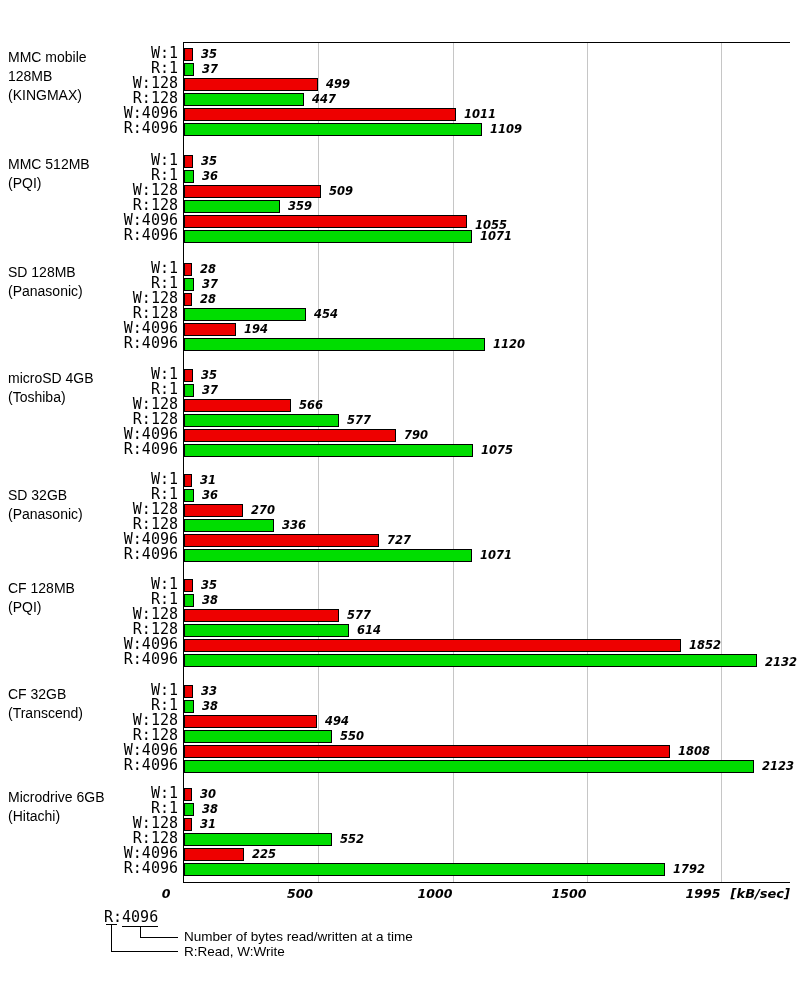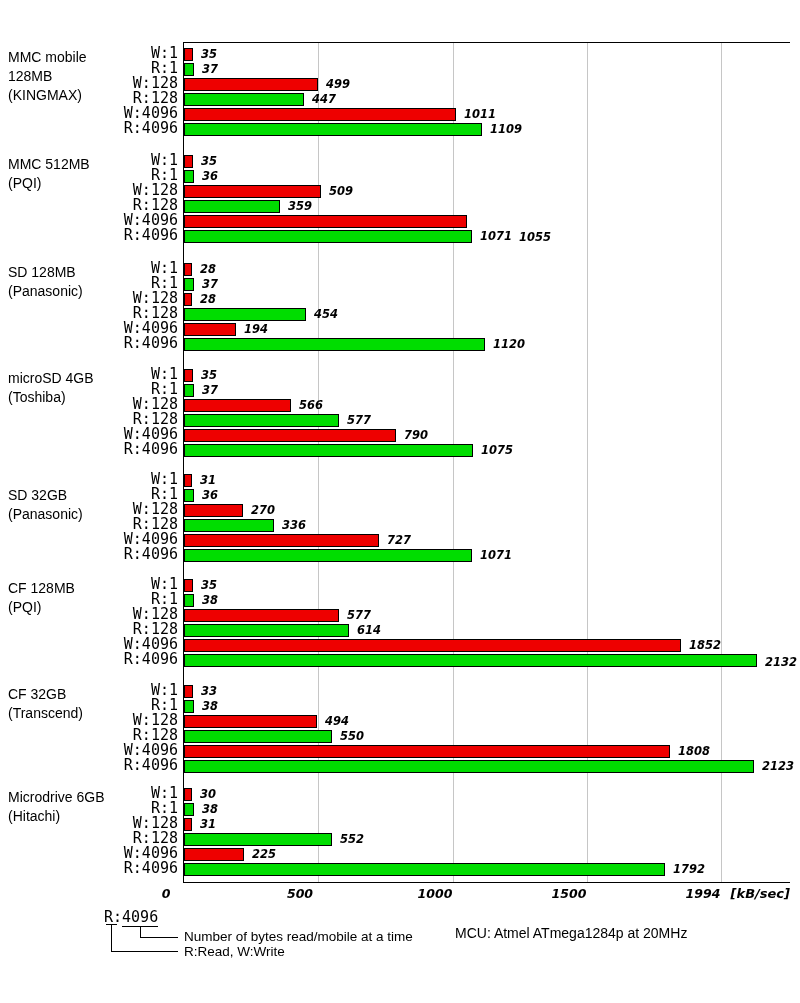--- a/index.html
+++ b/index.html
@@ -148,21 +148,21 @@
       <div class="bval" style="top: 80px; left: 306px;">1109</div>
       <div class="bar write" style="top: 112px; left: 0px; width: 9px;"></div>
       <div class="bval" style="top: 112px; left: 17px;">35</div>
       <div class="bar read" style="top: 127px; left: 0px; width: 10px;"></div>
       <div class="bval" style="top: 127px; left: 18px;">36</div>
       <div class="bar write" style="top: 142px; left: 0px; width: 137px;"></div>
       <div class="bval" style="top: 142px; left: 145px;">509</div>
       <div class="bar read" style="top: 157px; left: 0px; width: 96px;"></div>
       <div class="bval" style="top: 157px; left: 104px;">359</div>
       <div class="bar write" style="top: 172px; left: 0px; width: 283px;"></div>
-      <div class="bval" style="top: 188px; left: 291px; margin-left: 44px;">1055</div>
+      <div class="bval" style="top: 176px; left: 291px;">1055</div>
       <div class="bar read" style="top: 187px; left: 0px; width: 288px;"></div>
       <div class="bval" style="top: 187px; left: 296px;">1071</div>
       <div class="bar write" style="top: 220px; left: 0px; width: 8px;"></div>
       <div class="bval" style="top: 220px; left: 16px;">28</div>
       <div class="bar read" style="top: 235px; left: 0px; width: 10px;"></div>
       <div class="bval" style="top: 235px; left: 18px;">37</div>
       <div class="bar write" style="top: 250px; left: 0px; width: 8px;"></div>
       <div class="bval" style="top: 250px; left: 16px;">28</div>
       <div class="bar read" style="top: 265px; left: 0px; width: 122px;"></div>
       <div class="bval" style="top: 265px; left: 130px;">454</div>
@@ -231,30 +231,29 @@
       <div class="bar read" style="top: 820px; left: 0px; width: 481px;"></div>
       <div class="bval" style="top: 820px; left: 489px;">1792</div>
     </div>
 
   <div class="x-ticks" id="x-ticks">
     <span class="unit">[kB/sec]</span>
   <div class="tick" style="left: -17px;">0</div>
       <div class="tick" style="left: 117px;">500</div>
       <div class="tick" style="left: 252px;">1000</div>
       <div class="tick" style="left: 386px;">1500</div>
-      <div class="tick" style="left: 520px;">1994</div>
+      <div class="tick" style="left: 520px;">1995</div>
     </div>
 
   <div class="legend-key">R:4096</div>
   <div class="lline" style="left:122px;top:926px;width:36px;height:1px;"></div>
   <div class="lline" style="left:140px;top:926px;width:1px;height:12px;"></div>
   <div class="lline" style="left:140px;top:937px;width:38px;height:1px;"></div>
   <div class="lline" style="left:106px;top:924px;width:11px;height:1px;"></div>
   <div class="lline" style="left:111px;top:924px;width:1px;height:28px;"></div>
   <div class="lline" style="left:111px;top:951px;width:67px;height:1px;"></div>
-  <div class="lnote" style="left:184px;top:929px;">Number of bytes read/mobile at a time</div>
+  <div class="lnote" style="left:184px;top:929px;">Number of bytes read/written at a time</div>
   <div class="lnote" style="left:184px;top:944px;">R:Read, W:Write</div>
 
   <div class="footer">
-    <div>MCU: Atmel ATmega1284p at 20MHz</div>
   </div>
 
 </div>
 
 </body></html>

